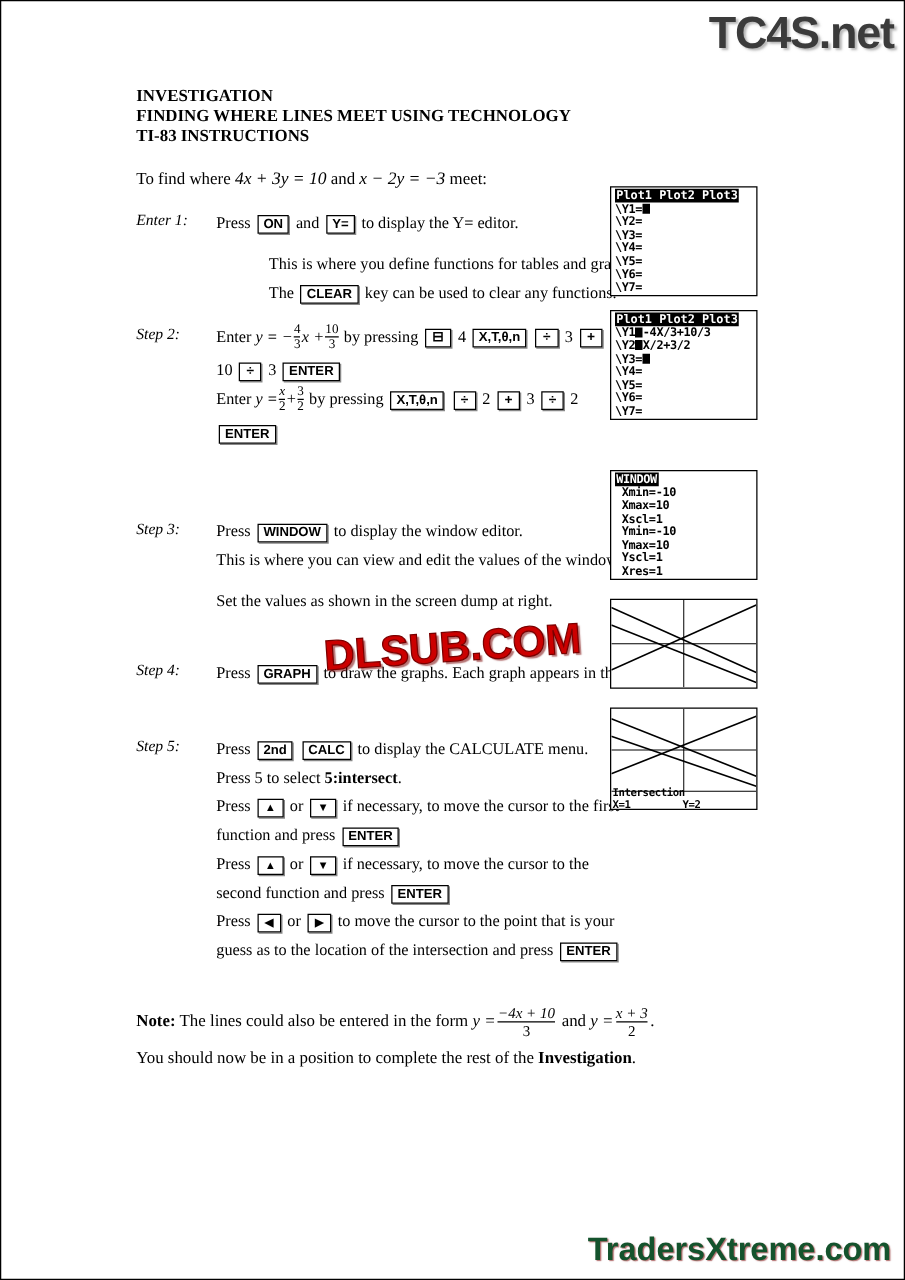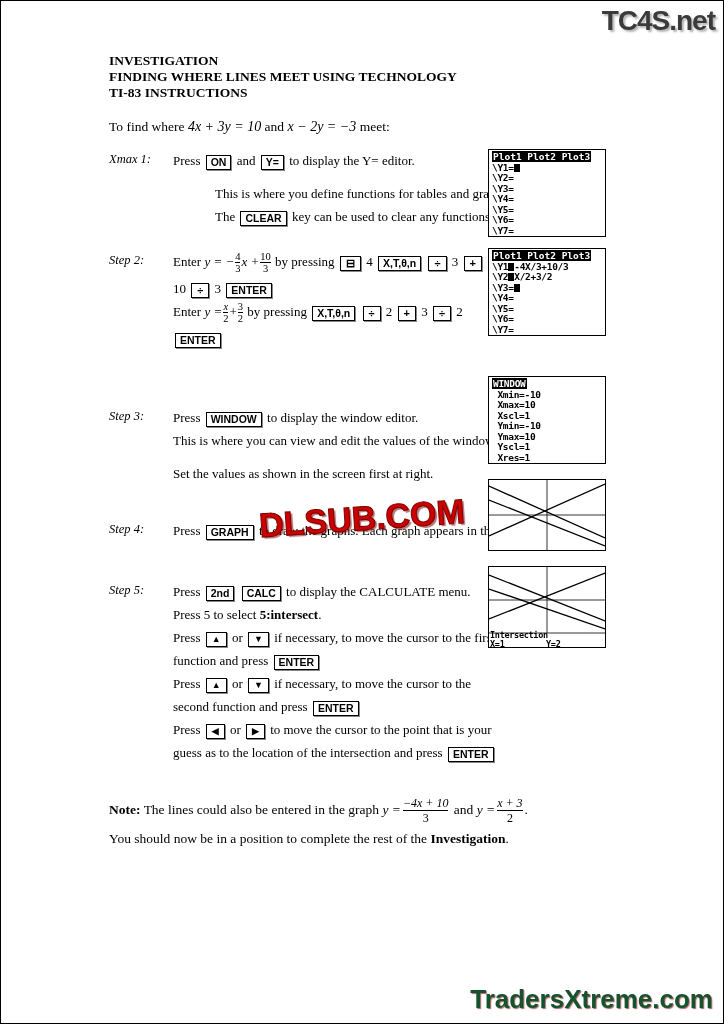--- a/index.html
+++ b/index.html
@@ -12,21 +12,21 @@
     overflow: hidden;
   }
   .page {
     position: absolute; inset: 0;
     border: 1px solid #000;
   }
   
   .wm-top {
     position: absolute; right: 8px; top: 4px;
     font-family: "Liberation Sans", sans-serif;
-    font-weight: bold; font-size: 28px;
+    font-weight: bold; font-size: 36px;
     color: #3b3b3b;
     letter-spacing: -1px;
     text-shadow: 2px 2px 2px rgba(150,150,150,.7);
   }
   .wm-mid {
     position: absolute; left: 50%; top: 498px;
     transform: translateX(-50%) rotate(-4deg);
     font-family: "Liberation Sans", sans-serif;
     font-weight: bold; font-size: 34px;
     color: #cc0000;
@@ -35,21 +35,21 @@
     white-space: nowrap;
   }
   .wm-bottom {
     position: absolute; right: 10px; bottom: 8px;
     font-family: "Liberation Sans", sans-serif;
     font-weight: bold; font-size: 26px;
     color: #14532d;
     text-shadow: 1px 1px 1px rgba(120,0,0,.6);
   }
   
-  .content { position: absolute; left: 108px; top: 52px; width: 520px; }
+  .content { position: absolute; left: 108px; top: 68px; width: 520px; }
   .heading { font-weight: bold; font-size: 13.5px; line-height: 16px; }
   .intro { margin-top: 18px; font-size: 13.5px; }
   .steps { margin-top: 16px; }
   .step { display: flex; margin-bottom: 0; font-size: 13px; }
   .step-label {
     width: 64px; flex: 0 0 64px;
     font-style: italic; font-size: 12.5px;
     padding-top: 1px;
   }
   .step-body { flex: 1 1 auto; }
@@ -133,36 +133,36 @@
       <span>To find where</span>
       <span class="m" style="font-size:14px">4x + 3y = 10</span>
       <span>and</span>
       <span class="m" style="font-size:14px">x − 2y = −3</span>
       <span>meet:</span>
     </div>
 
     <div class="steps">
 
       <div class="step" style="margin-top:12px">
-        <div class="step-label">Xmax 1:</div>
+        <div class="step-label">Enter 1:</div>
         <div class="step-body">
           <div class="line">
             Press <span class="key">ON</span> and
             <span class="key">Y=</span> to display the Y= editor.
           </div>
           <div class="line indent" style="margin-top:14px">
             This is where you define functions for tables and graphing.
           </div>
           <div class="line indent">
             The <span class="key">CLEAR</span> key can be used to clear any functions.
           </div>
         </div>
       </div>
 
-      <div class="step" style="margin-top:22px">
+      <div class="step" style="margin-top:12px">
         <div class="step-label">Step 2:</div>
         <div class="step-body">
           <div class="line">
             <span>Enter</span>
             <span class="m">y = −</span><span class="frac"><span class="numr">4</span><span class="den">3</span></span><span class="m">x +</span><span class="frac"><span class="numr">10</span><span class="den">3</span></span>
             <span>by pressing</span>
             <span class="key sym">⊟</span>
             <span class="num">4</span>
             <span class="key">X,T,θ,n</span>
             <span class="key sym">÷</span>
@@ -196,21 +196,21 @@
       <div class="step" style="margin-top:56px">
         <div class="step-label">Step 3:</div>
         <div class="step-body">
           <div class="line">
             Press <span class="key">WINDOW</span> to display the window editor.
           </div>
           <div class="line">
             This is where you can view and edit the values of the window variables.
           </div>
           <div class="line" style="margin-top:14px">
-            Set the values as shown in the screen first at right.
+            Set the values as shown in the screen dump at right.
           </div>
         </div>
       </div>
 
       <div class="step" style="margin-top:34px">
         <div class="step-label">Step 4:</div>
         <div class="step-body">
           <div class="line">
             Press <span class="key">GRAPH</span> to draw the graphs. Each graph appears in the
           </div>
@@ -248,21 +248,21 @@
           <div class="line">
             guess as to the location of the intersection and press <span class="key">ENTER</span>
           </div>
         </div>
       </div>
 
     </div>
 
     <div class="note">
       <b>Note:</b>
-      <span>The lines could also be entered in the graph</span>
+      <span>The lines could also be entered in the form</span>
       <span class="m">y =</span><span class="bigfrac"><span class="numr m">−4x + 10</span><span class="den">3</span></span>
       <span>and</span>
       <span class="m">y =</span><span class="bigfrac"><span class="numr m">x + 3</span><span class="den">2</span></span><span>.</span>
     </div>
     <div class="closing">
       <span>You should now be in a position to complete the rest of the</span>
       <b>Investigation</b><span>.</span>
     </div>
 
   </div>

